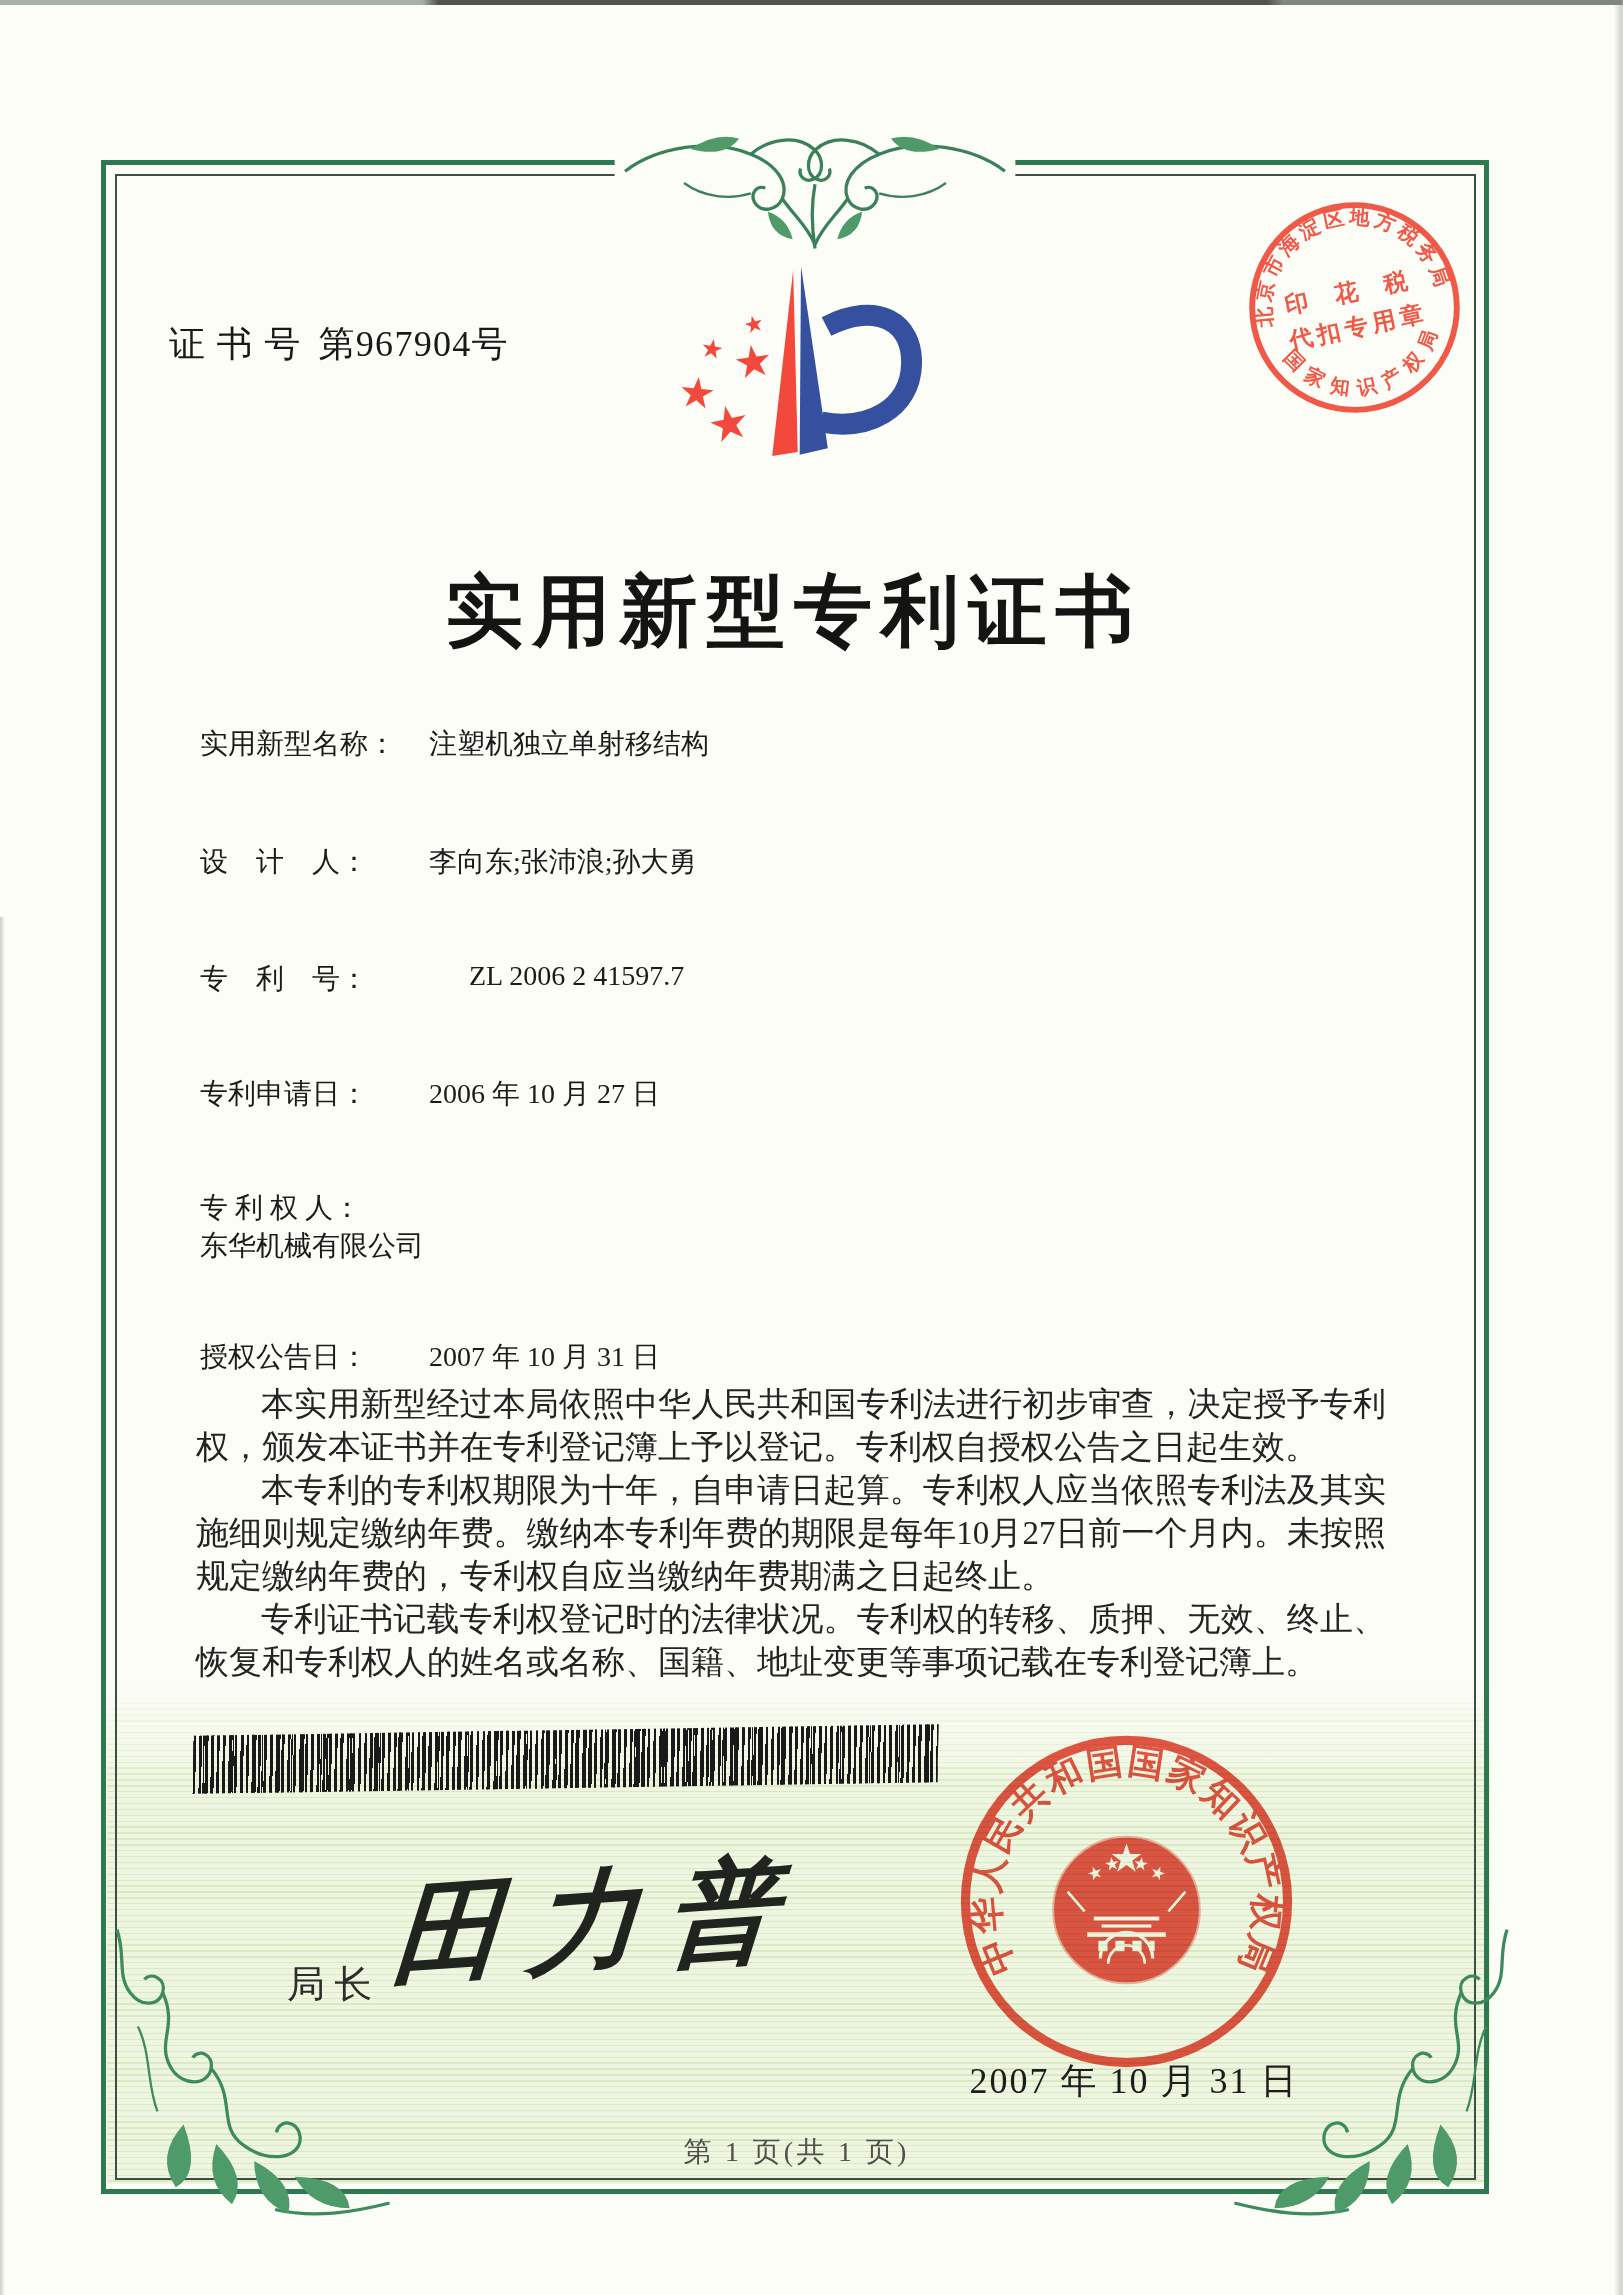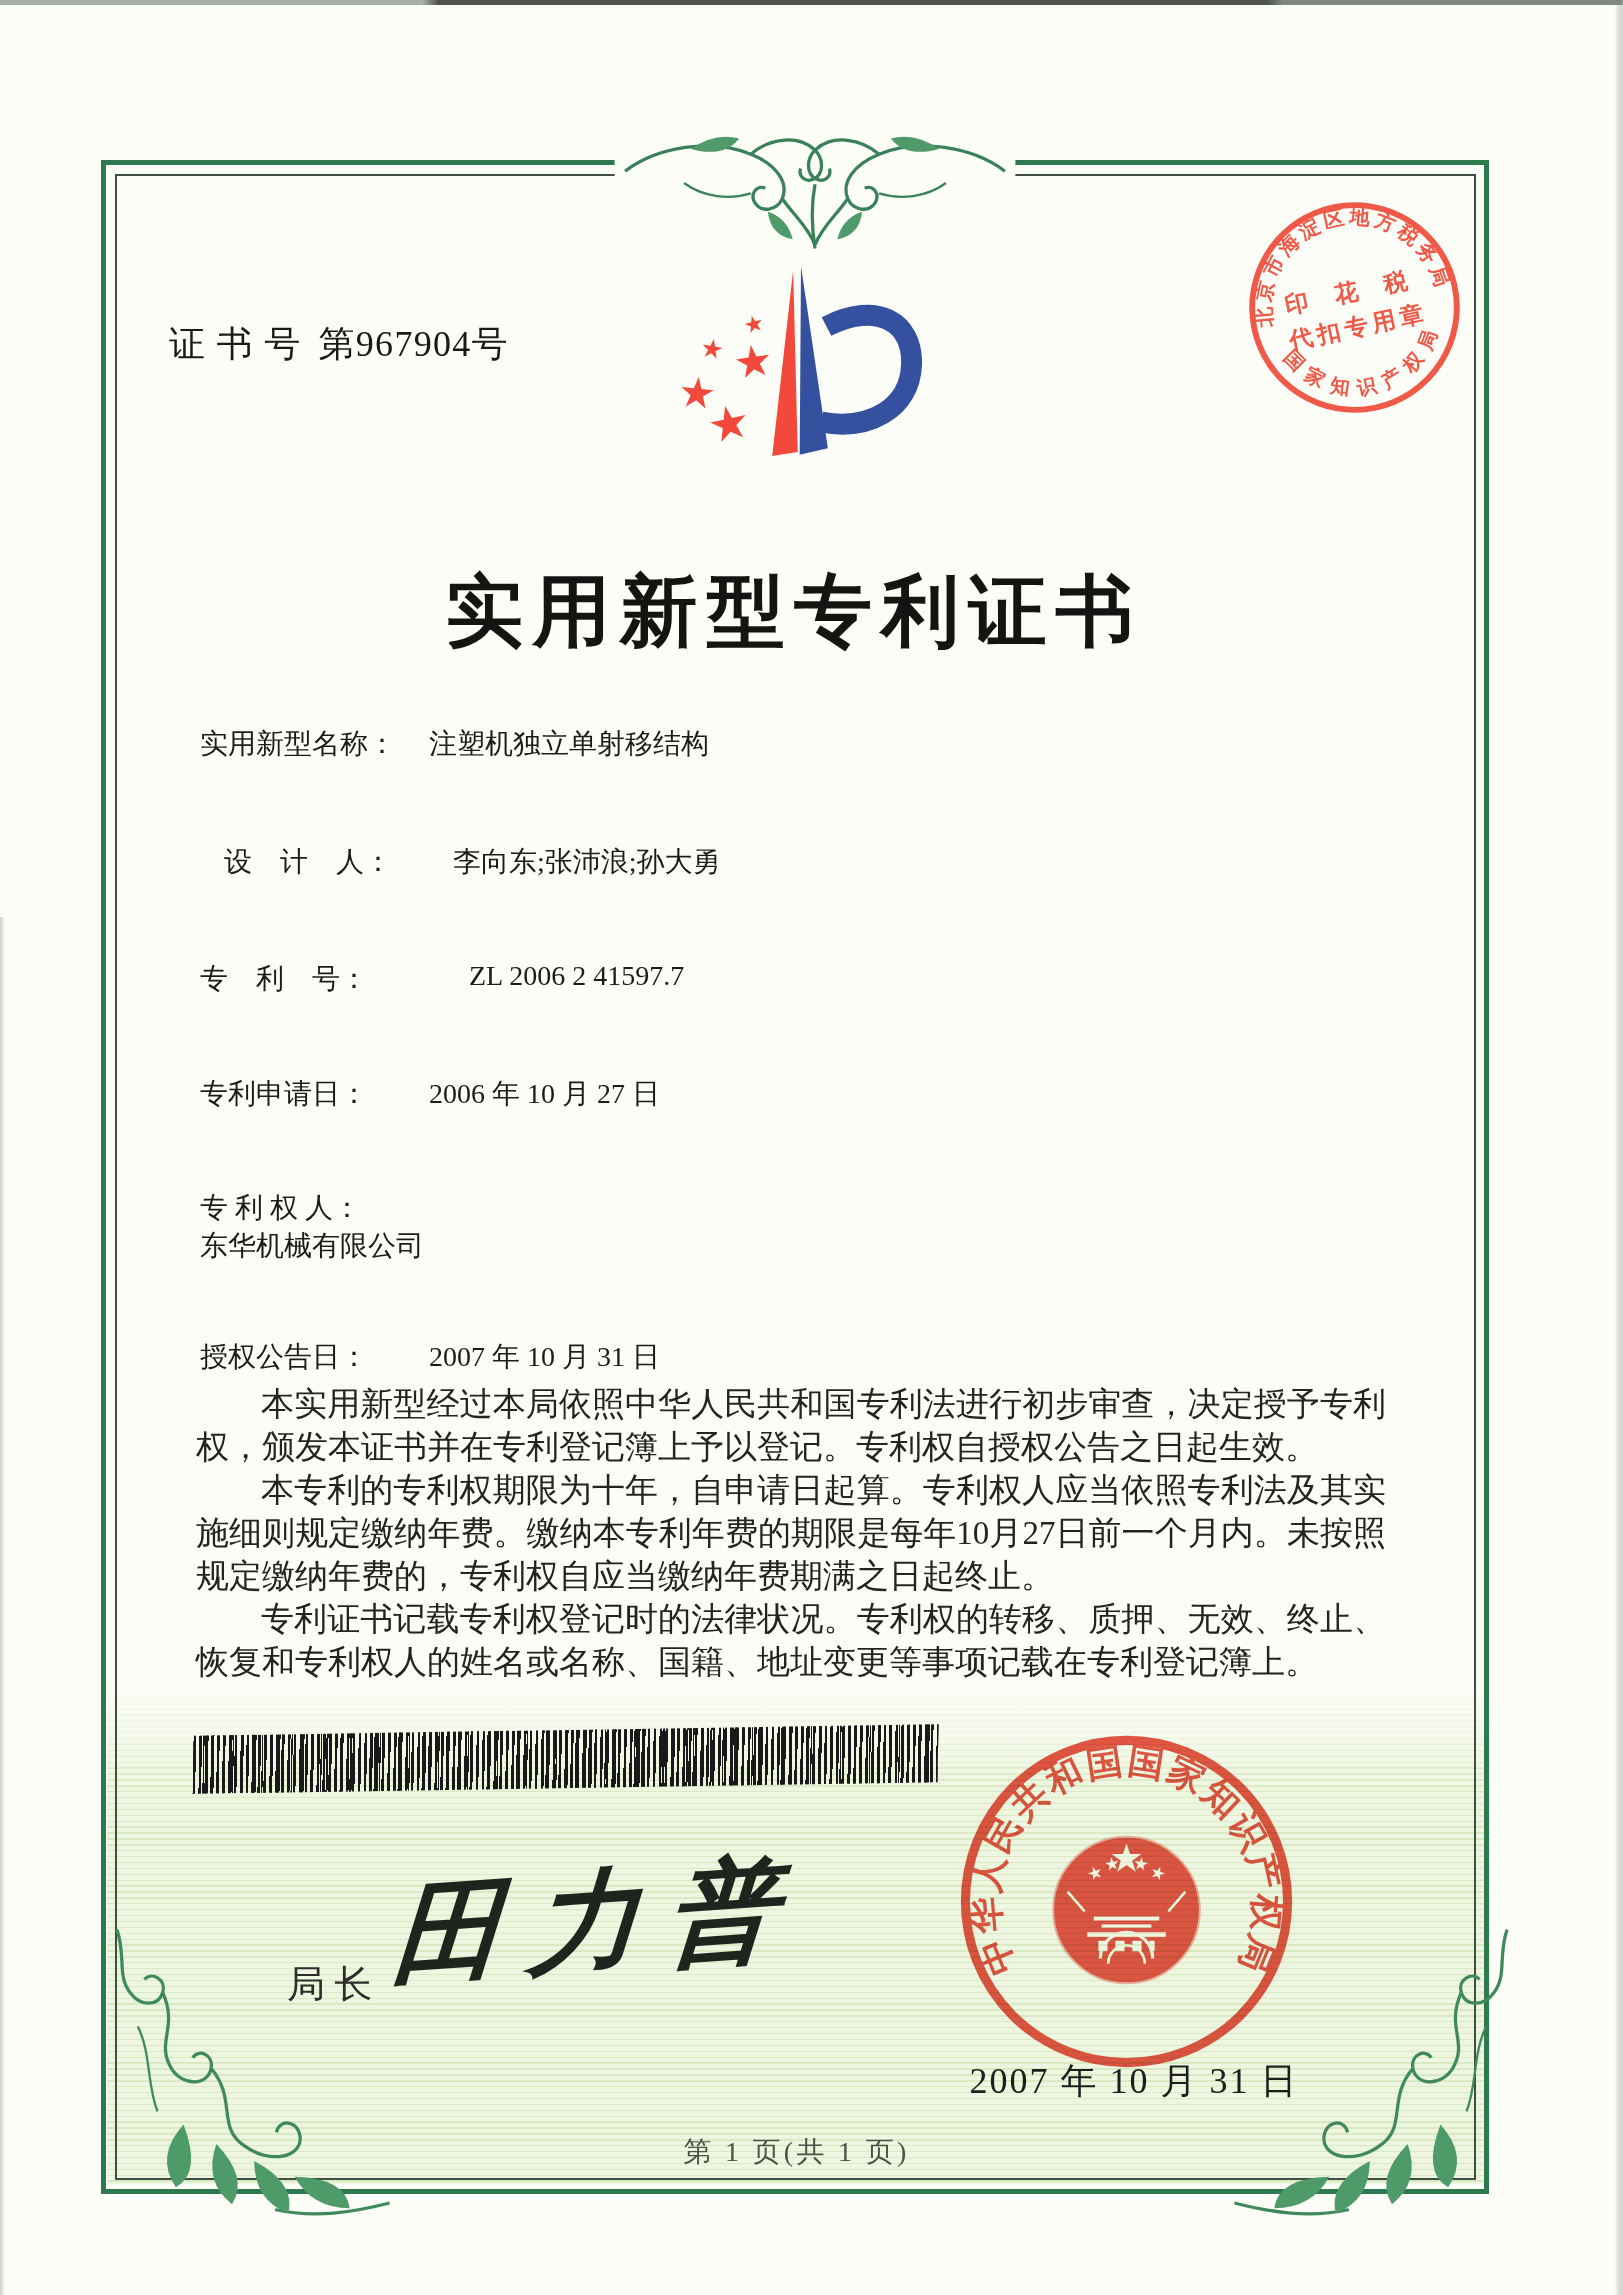--- a/index.html
+++ b/index.html
@@ -29,21 +29,21 @@
     border:2px solid #3d4f43;box-sizing:border-box;z-index:2;}
   .ornament{z-index:3;}
   
   .content{z-index:4;}
   .certno{left:156px;top:320px;font-size:36px;letter-spacing:1.3px;color:#191917;z-index:4;margin-left:13px;}
   .certno .gap{display:inline-block;width:17px;}
   .title{left:0;top:542px;width:1588px;text-align:center;font-size:78px;font-weight:900;
     letter-spacing:9.2px;color:#141412;z-index:4;margin-top:18px;}
   .row{position:absolute;left:200px;display:flex;font-size:28px;color:#1b1b19;z-index:4;white-space:nowrap;}
   .row .label{display:inline-block;min-width:229px;}
-  .r1{top:725px;} .r2{top:843px;margin-left:24px;} .r3{top:960px;gap:40px;}
+  .r1{top:725px;} .r2{top:843px;} .r3{top:960px;gap:40px;}
   .r4{top:1075px;} .r5{top:1189px;flex-direction:column;} .r6{top:1338px;}
   .body-text{left:196px;top:1383px;width:1190px;font-size:33px;line-height:43px;
     text-align:justify;color:#232321;z-index:4;}
   .body-text p{margin:0;text-indent:65px;}
   
   .barcode{left:193px;top:1730px;width:745px;height:58px;z-index:4;
     transform:rotate(-0.9deg) skewX(-2deg);
     background:
       repeating-linear-gradient(90deg,#191919 0 2.6px,transparent 2.6px 5.9px),
       repeating-linear-gradient(90deg,#191919 0 1.3px,transparent 1.3px 9.8px),

